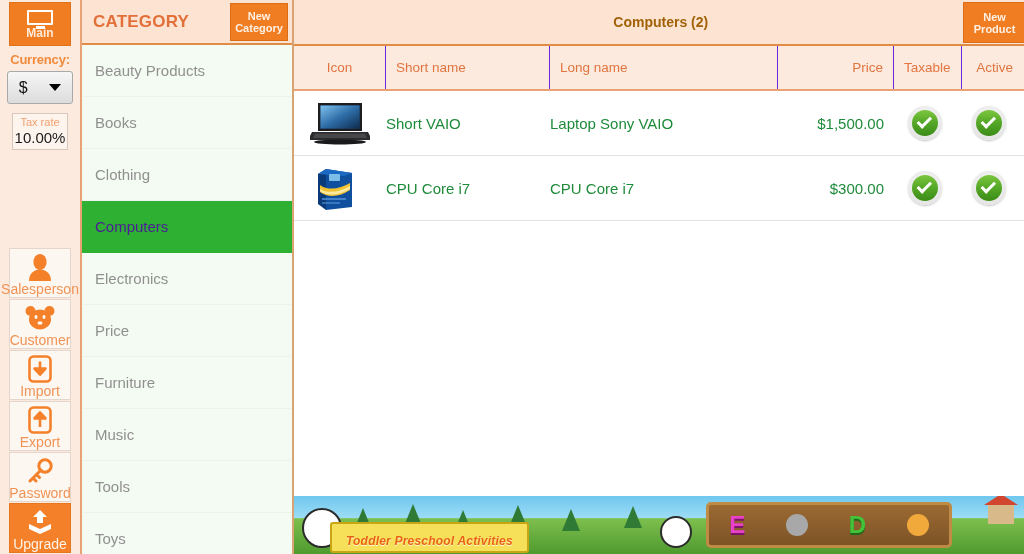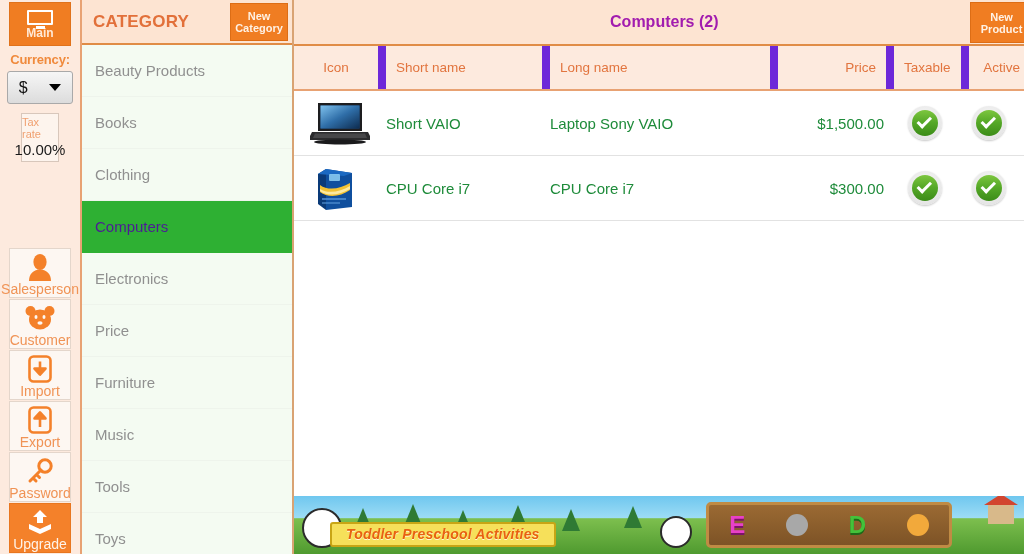--- a/index.html
+++ b/index.html
@@ -39,21 +39,21 @@
     width: 66px; height: 33px; margin-top: 4px;
     background: linear-gradient(180deg,#f6f6f6 0%,#dcdcdc 100%);
     border: 1px solid #a9a9a9; border-radius: 3px;
     display: flex; align-items: center; justify-content: space-around;
     cursor: pointer;
   }
   .currency-sel .cur { font-size: 16px; color: #111; }
   .caret { width: 0; height: 0; border-left: 6px solid transparent; border-right: 6px solid transparent; border-top: 7px solid #000; }
 
   .taxbox {
-    width: 38px; margin-top: 9px; background: #fdf4ed;
+    width: 56px; margin-top: 9px; background: #fdf4ed;
     border: 1px solid #d8c7bb; padding: 2px 0 3px;
     display: flex; flex-direction: column; align-items: center;
   }
   .taxbox .t { font-size: 11px; color: #f0a070; }
   .taxbox .v { font-size: 15px; color: #1a1a1a; margin-top: 1px; }
 
   .spacer { flex: 1 1 auto; }
 
   .tool-btn {
     width: 62px; height: 50px; margin-bottom: 1px;
@@ -96,33 +96,33 @@
     background: #f4fbf2; cursor: pointer;
   }
   .cat-item.active { background: #2eb033; color: #4c1d95; border-bottom-color: #2eb033; }
 
   
   #main { flex: 1 1 auto; height: 554px; display: flex; flex-direction: column; background: #ffffff; }
   .prod-head {
     height: 46px; background: #fde4d2; border-bottom: 2px solid #e08c46;
     display: flex; align-items: center; position: relative; justify-content: center;
   }
-  .prod-head .title { color: #a21caf; font-size: 16px; font-weight: bold; }
+  .prod-head .title { color: #a16207; font-size: 14px; font-weight: bold; }
   .newprod-btn {
     position: absolute; right: 1px; top: 2px;
     width: 64px; height: 41px; background: #f07d22; border: 1px solid #dd6d15;
     color: #fff1e4; font-size: 11px; font-weight: bold; line-height: 12px;
     display: flex; flex-direction: column; align-items: center; justify-content: center;
     cursor: pointer;
   }
 
   .thead { display: flex; height: 45px; background: #fdeade; border-bottom: 2px solid #e8a273; }
   .th {
     display: flex; align-items: center; color: #e2753f; font-size: 13.5px;
-    border-right: 8px solid #6d28d9; background: #fdeade; padding: 0 10px;
+    border-right: 1px solid #6d28d9; background: #fdeade; padding: 0 10px;
   }
   .th.c { justify-content: center; }
   .th.r { justify-content: flex-end; }
 
   .col-icon   { flex: 0 0 92px; }
   .col-short  { flex: 0 0 164px; }
   .col-long   { flex: 0 0 228px; }
   .col-price  { flex: 0 0 116px; }
   .col-tax    { flex: 0 0 62px; }
   .col-act    { flex: 0 0 66px; border-right: none; }
@@ -152,21 +152,21 @@
 
   
   #ad {
     position: absolute; left: 294px; bottom: 0; width: 730px; height: 58px;
     overflow: hidden; cursor: pointer;
     background: linear-gradient(180deg,#6fc7ef 0%,#9ddcf5 38%,#7dbf4e 39%,#4f9a2f 100%);
   }
   .ad-title {
     position: absolute; left: 36px; top: 26px;
     background: #f6e05a; border: 2px solid #c8a515; border-radius: 3px;
-    padding: 2px 14px 3px; color: #e8620f; font-size: 14px; font-weight: bold;
+    padding: 10px 14px 3px; color: #e8620f; font-size: 12px; font-weight: bold;
     font-style: italic; letter-spacing: 0.2px;
     text-shadow: 0 1px 0 #fff9d0;
   }
   .ad-board {
     position: absolute; left: 412px; top: 6px; width: 246px; height: 46px;
     background: linear-gradient(180deg,#9b6a33 0%,#7d5326 100%);
     border: 3px solid #c08b44; border-radius: 5px;
     display: flex; align-items: center; justify-content: space-around;
   }
   .ad-letter { font-size: 24px; font-weight: bold; }

